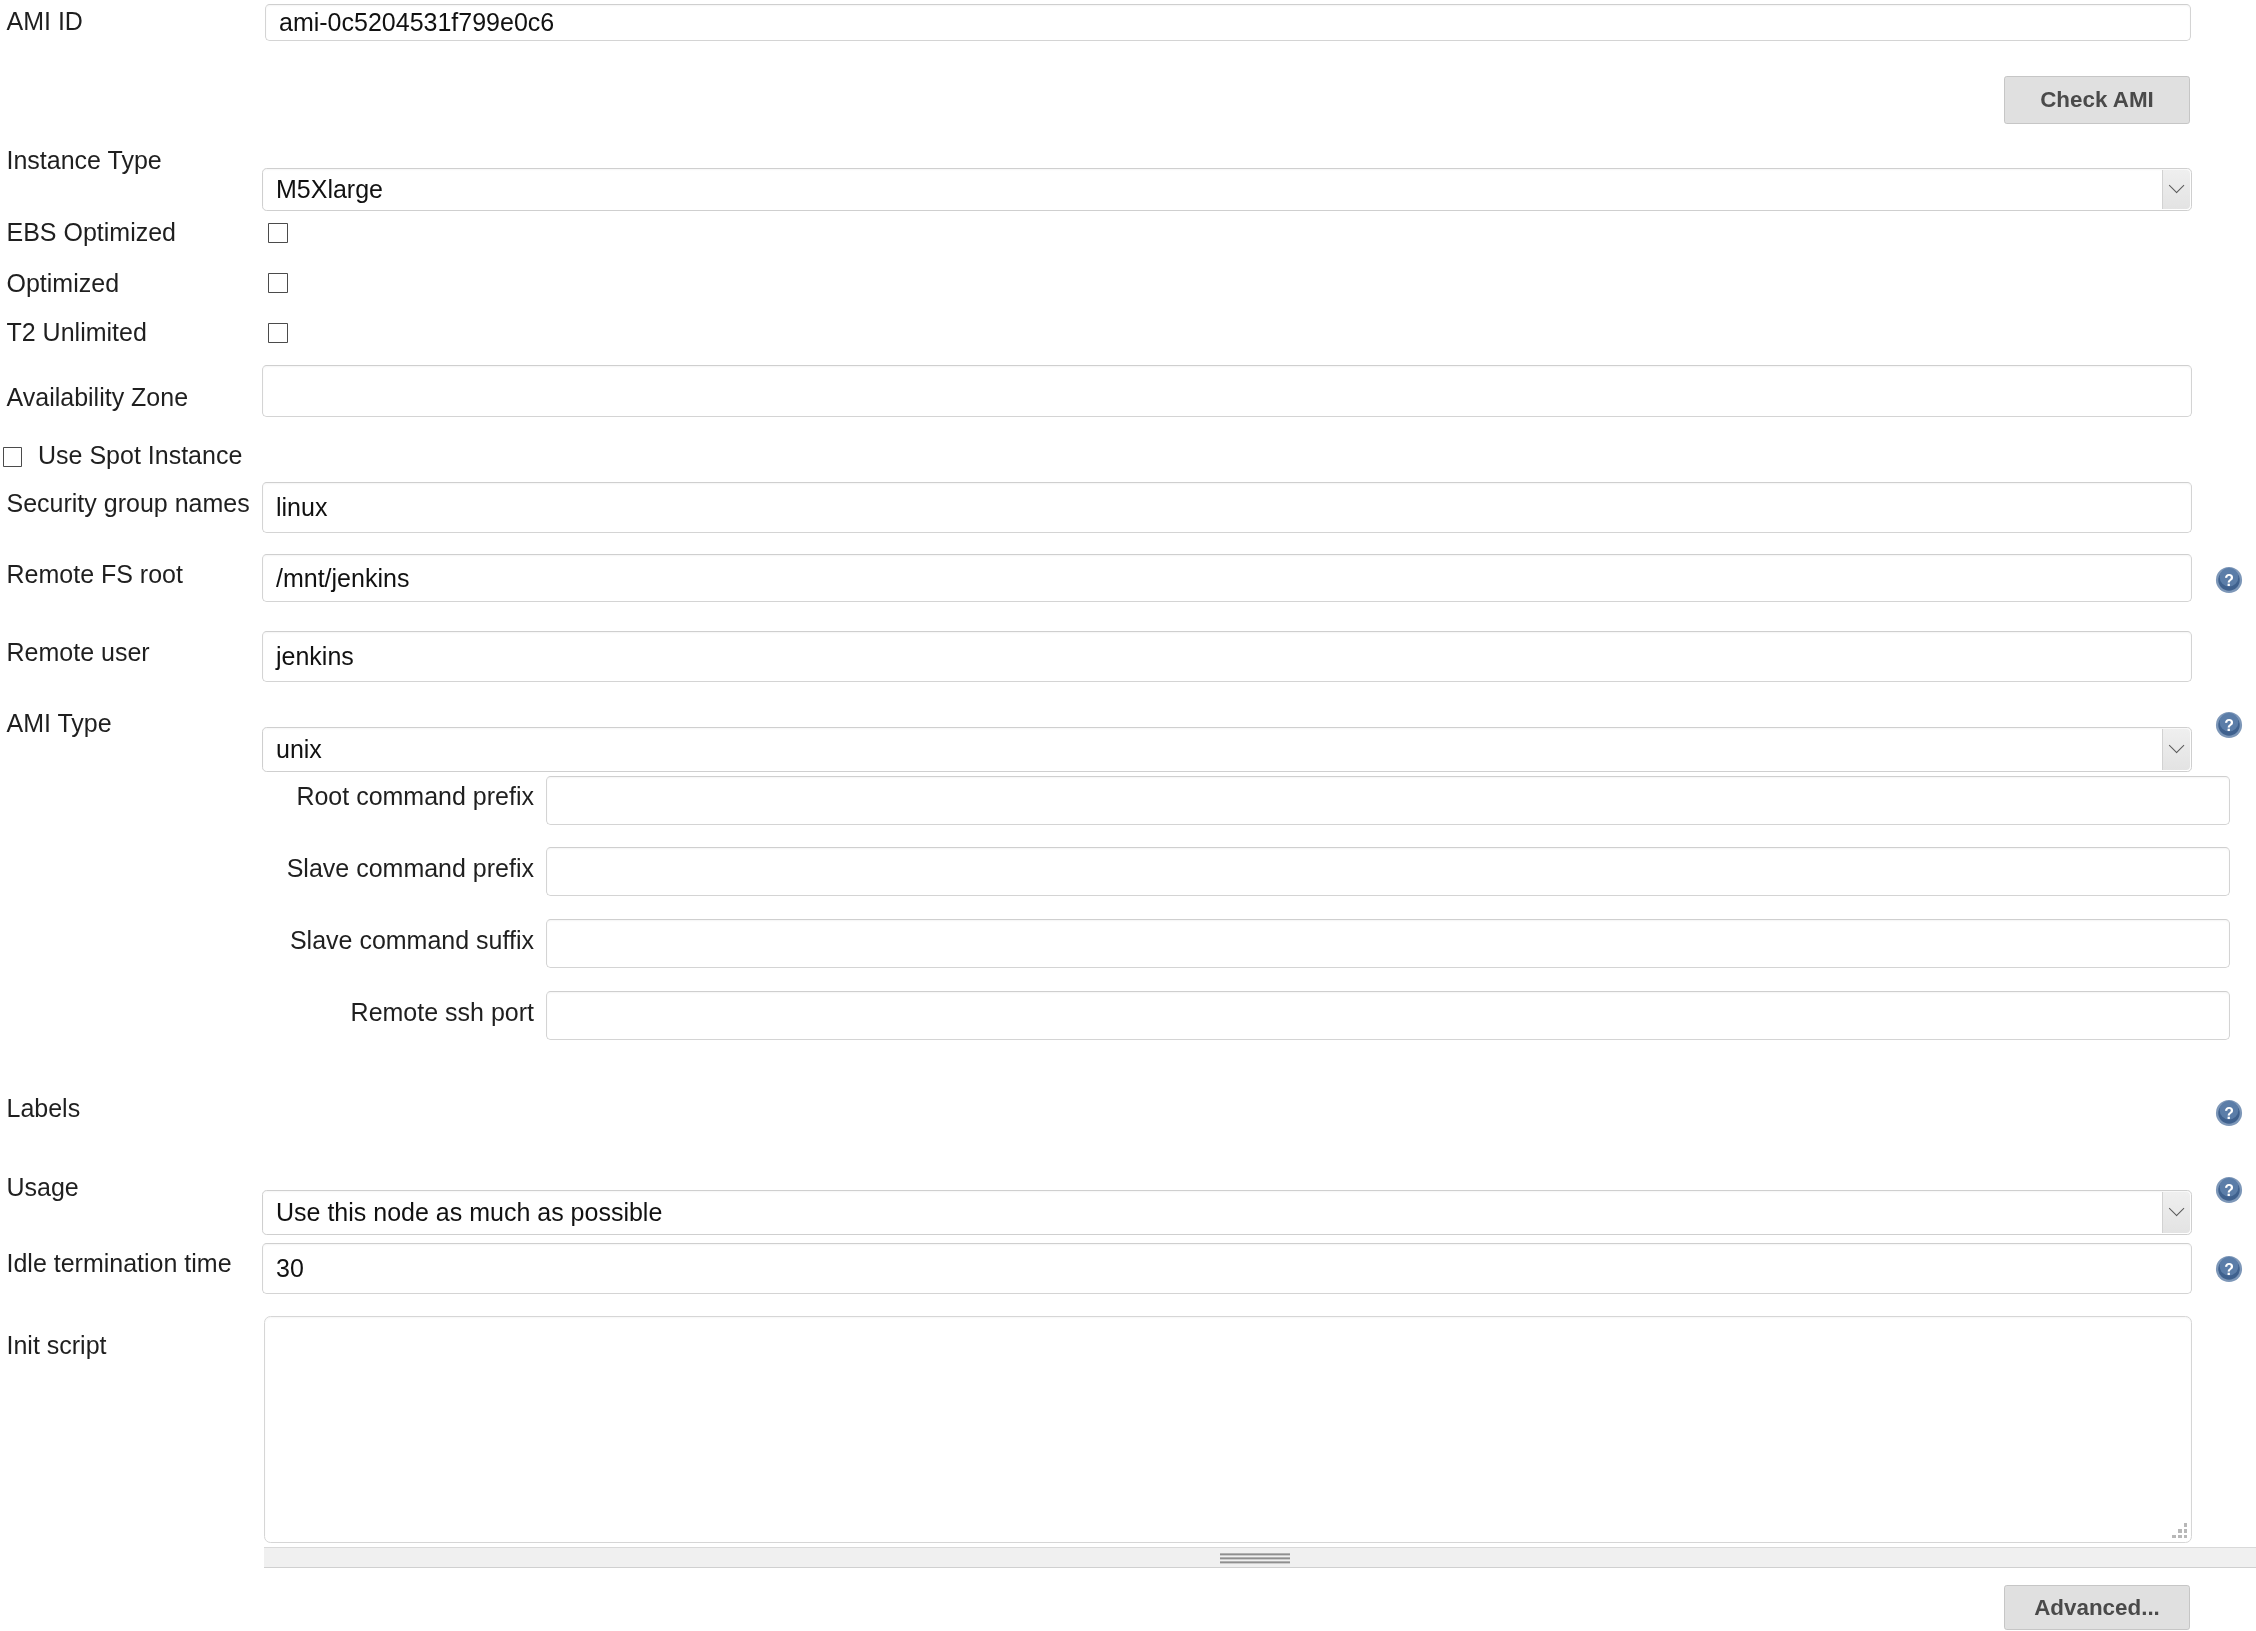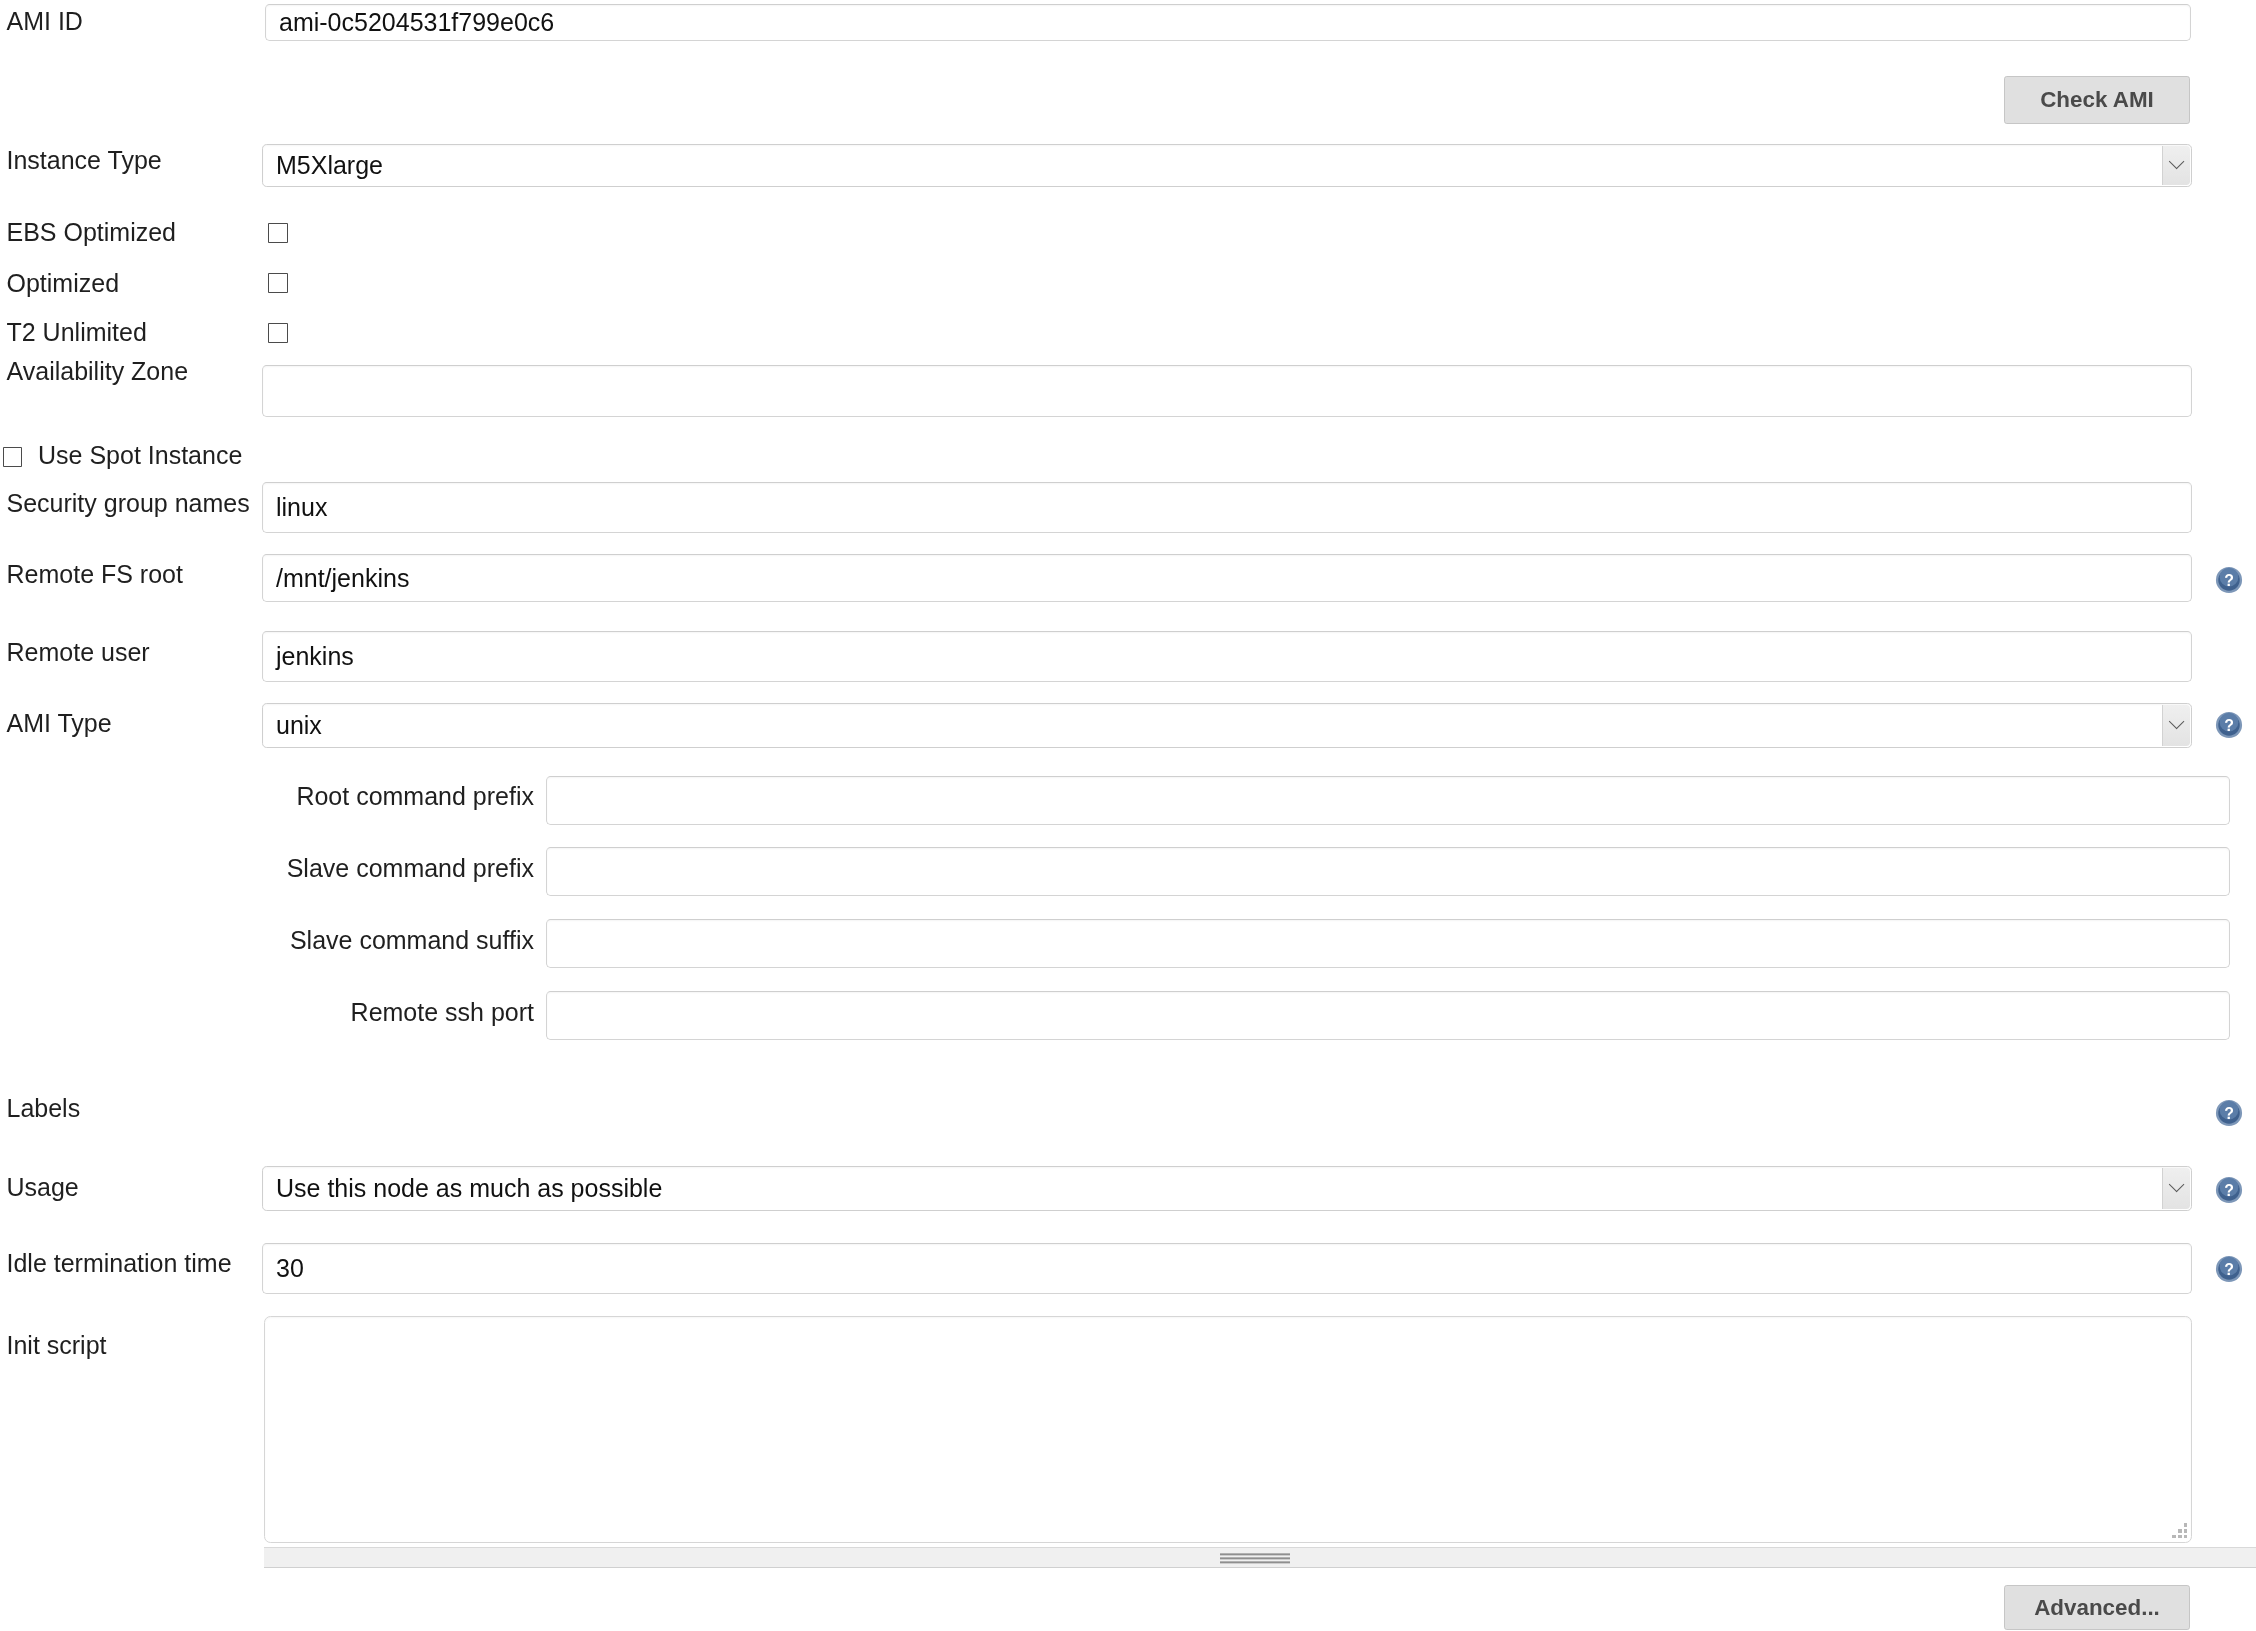--- a/index.html
+++ b/index.html
@@ -52,20 +52,21 @@
     border-radius: 4.7px;
     box-shadow: inset 0 0.9px 1.9px rgba(0,0,0,0.04);
     font-size: 25px;
     color: #111111;
     padding-left: 13px;
     display: flex;
     align-items: center;
     font-family: "Liberation Sans", sans-serif;
     white-space: nowrap;
     overflow: hidden;
+    margin-top: 24px;
   }
   .tselect .arrowbox {
     position: absolute;
     top: 0.9px; right: 0.9px; bottom: 0.9px;
     width: 28px;
     background: linear-gradient(#efefef, #e3e3e3);
     border-left: 0.9px solid #d2d2d2;
     border-radius: 0 3.7px 3.7px 0;
     display: flex;
     align-items: center;
@@ -168,21 +169,21 @@
 
   <div class="lbl lbl-left" style="top:217px;">EBS Optimized</div>
   <div class="cbox" style="left:268px; top:223px;"></div>
 
   <div class="lbl lbl-left" style="top:268px;">Optimized</div>
   <div class="cbox" style="left:268px; top:273px;"></div>
 
   <div class="lbl lbl-left" style="top:317px;">T2 Unlimited</div>
   <div class="cbox" style="left:268px; top:323px;"></div>
 
-  <div class="lbl lbl-left" style="top:356px;">Availability Zone</div>
+  <div class="lbl lbl-left" style="top:382px;">Availability Zone</div>
   <div class="tinput" style="left:262px; top:365px; width:1930px; height:52px;"></div>
 
   <div class="cbox" style="left:2.8px; top:447px;"></div>
   <div class="lbl" style="position:absolute; left:38px; top:440px;">Use Spot Instance</div>
 
   <div class="lbl lbl-left" style="top:488px;">Security group names</div>
   <div class="tinput" style="left:262px; top:482px; width:1930px; height:51px;">linux</div>
 
   <div class="lbl lbl-left" style="top:559px;">Remote FS root</div>
   <div class="tinput" style="left:262px; top:554px; width:1930px; height:48px;">/mnt/jenkins</div>

